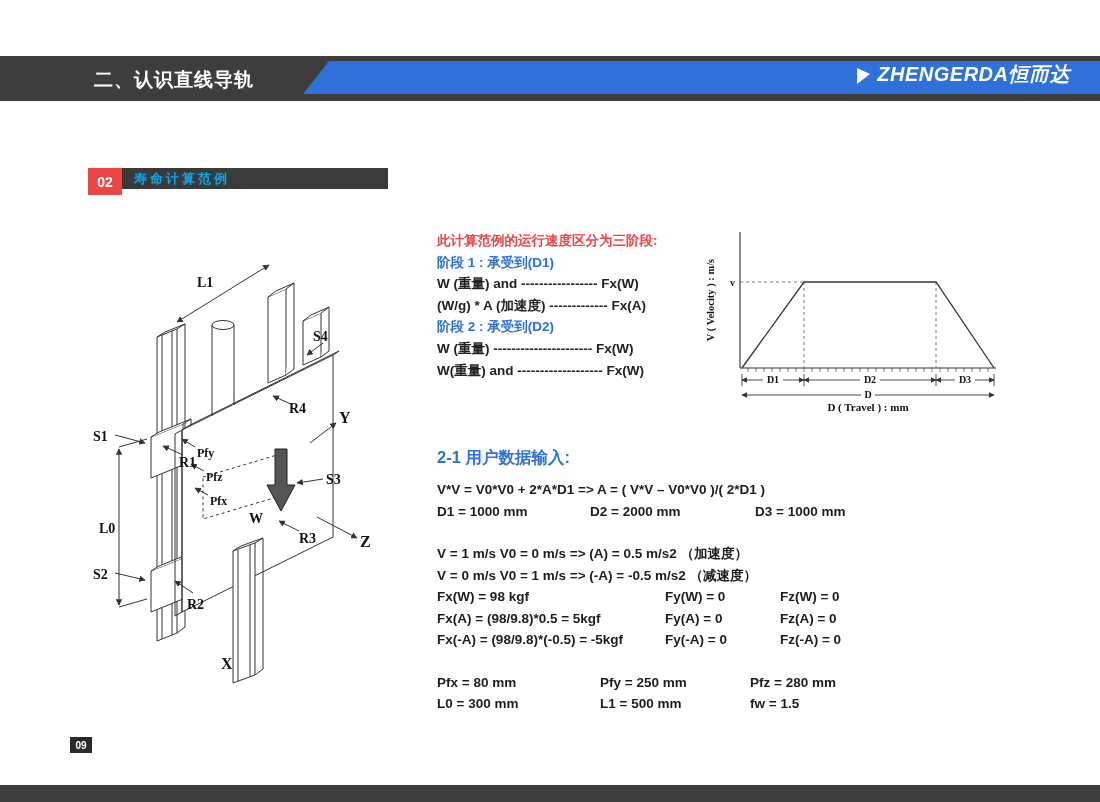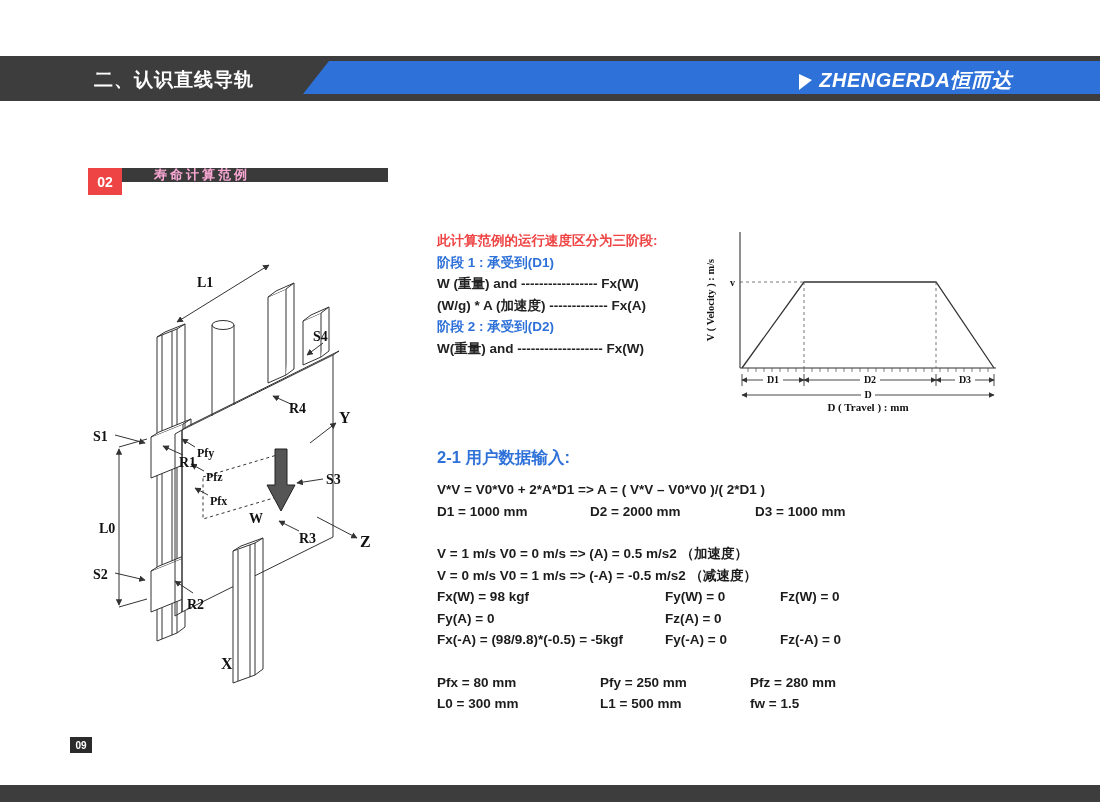--- a/index.html
+++ b/index.html
@@ -5,31 +5,31 @@
   *{margin:0;padding:0;box-sizing:border-box}
   html,body{background:#9a9a9a}
   .page{position:relative;width:1100px;height:802px;background:#ffffff;overflow:hidden;
         font-family:"Liberation Sans",sans-serif;color:#1b1b1b}
 
   
   .top-bar{position:absolute;left:0;top:56px;width:100%;height:45px;background:#3d3d3d}
   .top-title{position:absolute;left:94px;top:67px;color:#fff;font-size:19px;font-weight:700;letter-spacing:1px}
   .blue-band{position:absolute;left:303px;top:61px;right:0;height:33px;background:#2e71d8;
              clip-path:polygon(26px 0,100% 0,100% 100%,0 100%);
-             display:flex;align-items:flex-end;justify-content:flex-end;padding-right:88px}
+             display:flex;align-items:flex-start;justify-content:flex-end;padding-right:30px}
   .logo{color:#fff;font-size:20px;font-weight:700;font-style:italic;letter-spacing:.5px;
         display:flex;align-items:center;gap:7px}
   .logo-icon{width:0;height:0;border-top:8px solid transparent;border-bottom:8px solid transparent;
              border-left:13px solid #fff;transform:skewY(-8deg)}
 
   
   .badge-num{position:absolute;left:88px;top:168px;width:34px;height:27px;background:#ef4444;color:#fff;
              font-weight:700;font-size:14px;display:flex;align-items:center;justify-content:center}
-  .badge-title{position:absolute;left:122px;top:168px;width:266px;height:14px;background:#3a3a3a;color:#f9a8d4;
-               font-weight:700;font-size:13px;display:flex;align-items:center;padding-left:32px;letter-spacing:3px}
+  .badge-title{position:absolute;left:122px;top:168px;width:266px;height:21px;background:#3a3a3a;color:#0ea5e9;
+               font-weight:700;font-size:13px;display:flex;align-items:center;padding-left:12px;letter-spacing:3px}
 
   
   .phases{position:absolute;left:437px;top:230px;width:268px;font-size:13.5px;line-height:21.6px;white-space:nowrap}
   .phases .intro{font-weight:700;color:#ef4444}
   .phases .blue{color:#2e71d8;font-weight:700}
   .phases .norm{font-weight:600;color:#222}
 
   
   .diagram{position:absolute;left:85px;top:225px}
   .vchart{position:absolute;left:700px;top:222px}
@@ -158,20 +158,21 @@
       <text x="136" y="444" font-size="16">X</text>
     </g>
   </svg>
 
   <div class="phases">
     <div class="intro">此计算范例的运行速度区分为三阶段:</div>
     <div class="blue">阶段 1 : 承受到(D1)</div>
     <div class="norm">W (重量) and ----------------- Fx(W)</div>
     <div class="norm">(W/g) * A (加速度) ------------- Fx(A)</div>
     <div class="blue">阶段 2 : 承受到(D2)</div>
+    <div class="norm">W (重量) ---------------------- Fx(W)</div>
     <div class="norm">W(重量) and ------------------- Fx(W)</div>
   </div>
 
   <svg class="vchart" width="300" height="192" viewBox="0 0 300 192">
     <g stroke="#333" fill="none" stroke-width="1.1">
       <line x1="40" y1="10" x2="40" y2="146"></line>
       <line x1="40" y1="146" x2="296" y2="146"></line>
     </g>
 
     <path stroke="#333" stroke-width="0.6" d="M48 146v4M56 146v4M64 146v4M72 146v4M80 146v4M88 146v4M96 146v4M104 146v4M112 146v4M120 146v4M128 146v4M136 146v4M144 146v4M152 146v4M160 146v4M168 146v4M176 146v4M184 146v4M192 146v4M200 146v4M208 146v4M216 146v4M224 146v4M232 146v4M240 146v4M248 146v4M256 146v4M264 146v4M272 146v4M280 146v4M288 146v4"></path>
@@ -226,20 +227,21 @@
 
     <div>V = 1 m/s   V0 = 0 m/s   =&gt;   (A) = 0.5 m/s2   （加速度）</div>
     <div>V = 0 m/s   V0 = 1 m/s   =&gt;   (-A) = -0.5 m/s2  （减速度）</div>
 
     <div class="row3b">
       <span>Fx(W) = 98 kgf</span>
       <span>Fy(W) = 0</span>
       <span>Fz(W) = 0</span>
     </div>
     <div class="row3b">
+      <span>Fx(A) = (98/9.8)*0.5 = 5kgf</span>
       <span>Fy(A) = 0</span>
       <span>Fz(A) = 0</span>
     </div>
     <div class="row3b">
       <span>Fx(-A) = (98/9.8)*(-0.5) = -5kgf</span>
       <span>Fy(-A) = 0</span>
       <span>Fz(-A) = 0</span>
     </div>
 
     <div class="gap"></div>

